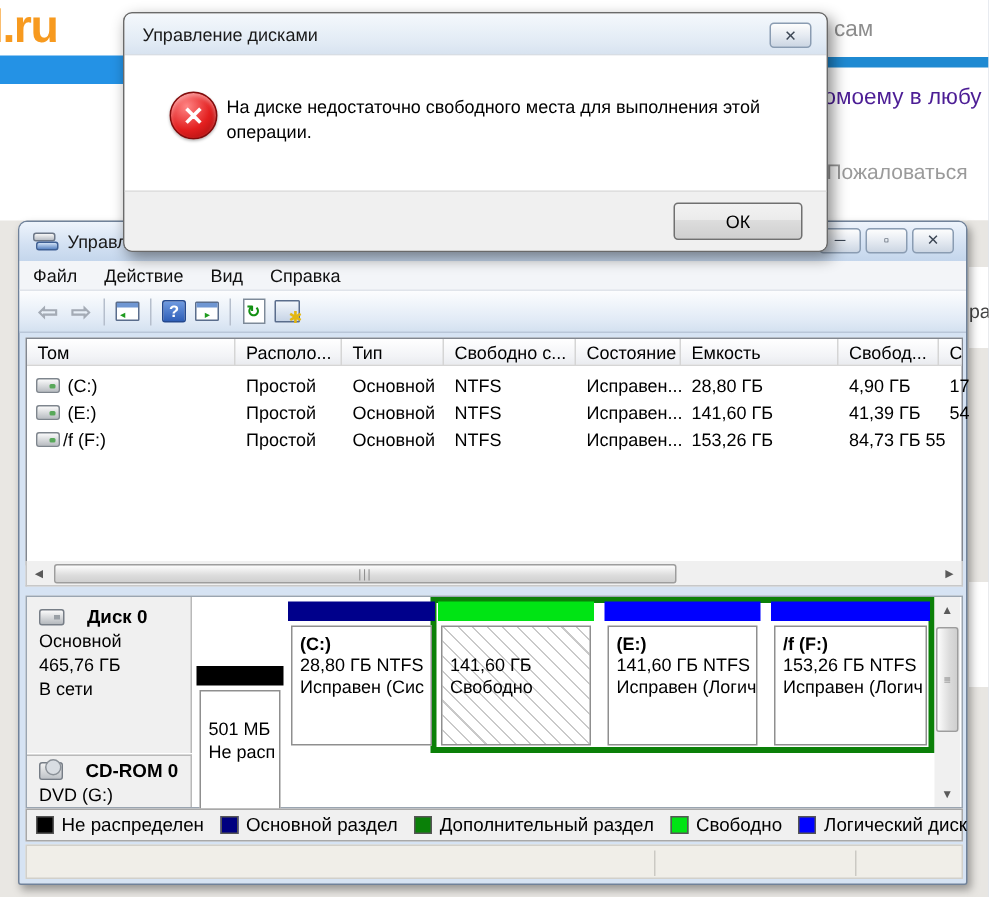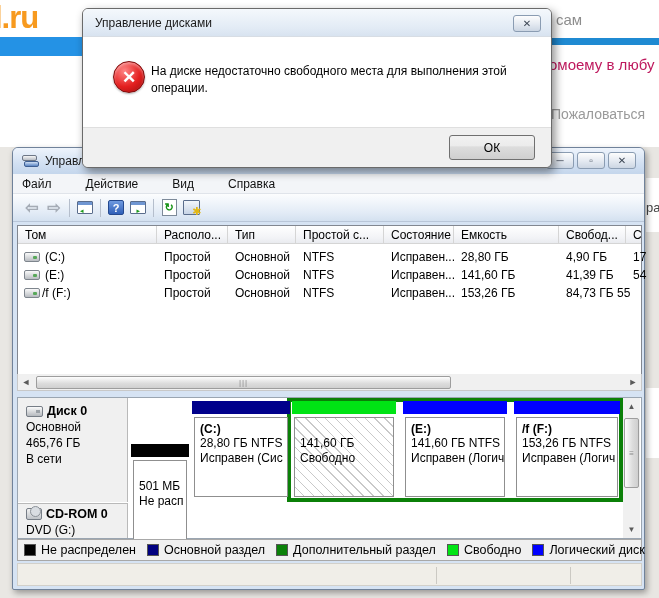--- a/index.html
+++ b/index.html
@@ -7,21 +7,21 @@
   body { font-family:"Liberation Sans", sans-serif; position:relative; overflow:hidden; background:#e9e7e3; }
   .abs { position:absolute; }
 
   
   #bg-page { left:0; top:0; width:659px; height:598px; z-index:0; }
   .bg-white-top { left:0; top:0; width:659px; height:147px; background:#ffffff; }
   .bg-logo { left:-6px; top:0px; font-size:31px; font-weight:bold; color:#f79a1f; letter-spacing:-1px; }
   .bg-blue-left { left:0; top:37px; width:82px; height:19px; background:#2492e5; }
   .bg-blue-right { left:548px; top:38px; width:111px; height:7px; background:#1f8ad2; }
   .bg-txt-sam { left:556px; top:11px; font-size:15px; color:#8d8d8d; }
-  .bg-txt-head { left:549px; top:56px; font-size:15px; color:#be185d; }
+  .bg-txt-head { left:549px; top:56px; font-size:15px; color:#4c1d95; }
   .bg-txt-report { left:551px; top:106px; font-size:14px; color:#9a9a9a; }
   .bg-right-strip { left:645px; top:147px; width:14px; height:451px; background:#e8e6e2; }
   .bg-right-cell1 { left:646px; top:178px; width:13px; height:54px; background:#ffffff; }
   .bg-right-cell2 { left:646px; top:388px; width:13px; height:70px; background:#ffffff; }
   .bg-txt-frag { left:646px; top:200px; font-size:13px; color:#444; }
 
   
   #mmc { left:12px; top:147px; width:633px; height:443px; z-index:10;
          background:#d6e3f3; border:1px solid #70829a; border-radius:6px 6px 2px 2px;
          box-shadow:2px 3px 6px rgba(0,0,0,.35); }
@@ -29,21 +29,21 @@
                   background:linear-gradient(#eef4fc,#d2e0f2 60%,#c4d6ec); display:flex; align-items:center; }
   .mmc-title-icon { width:17px; height:14px; margin:0 6px 0 9px; position:relative; }
   .mmc-title-icon .d1 { position:absolute; left:0; top:1px; width:15px; height:6px; background:linear-gradient(#f6f6f6,#b9bec6); border:1px solid #6d7787; border-radius:2px; }
   .mmc-title-icon .d2 { position:absolute; left:2px; top:7px; width:15px; height:6px; background:linear-gradient(#cfe0f5,#5c86c4); border:1px solid #3e5f93; border-radius:2px; }
   .mmc-title-text { font-size:12px; color:#1a1a1a; }
   .mmc-btns { position:absolute; right:8px; top:4px; display:flex; gap:3px; }
   .wbtn { width:28px; height:17px; border:1px solid #8a9cb2; border-radius:3px;
           background:linear-gradient(#fdfdfd,#e6ebf2 50%,#ccd6e3); font-size:10px; color:#3c4654;
           display:flex; align-items:center; justify-content:center; line-height:1; }
   .mmc-menubar { left:0; top:26px; width:631px; height:20px; background:#f3f5f8; display:flex; align-items:center;
-                 border-bottom:1px solid #e0e4ea;gap:16px; }
+                 border-bottom:1px solid #e0e4ea; }
   .menu-item { font-size:12px; color:#111; padding:2px 9px; }
   .mmc-toolbar { left:0; top:46px; width:631px; height:28px;
                  background:linear-gradient(#fcfdfe,#e2ebf6 70%,#d4e1f0);
                  border-bottom:1px solid #b9c6d8; display:flex; align-items:center; padding-left:8px; }
   .tbtn { width:20px; height:20px; display:flex; align-items:center; justify-content:center; margin:0 1px; }
   .tb-arrow { font-size:16px; font-weight:bold; color:#a4abb5; }
   .tb-sep { width:1px; height:18px; background:#b5becc; margin:0 4px; }
   .tb-win { width:16px; height:13px; border:1px solid #5a6d8c; background:#fff; position:relative; border-radius:1px; }
   .tb-win .bar { position:absolute; left:0; top:0; width:100%; height:3px; background:#6f96d2; }
   .tb-win .tri { position:absolute; top:5px; font-size:7px; color:#1f9b1f; line-height:1; }
@@ -68,21 +68,21 @@
   .hscroll { left:4px; top:226px; width:625px; height:17px; background:#f0f0f0; border:1px solid #c8c8c8; border-top:none; display:flex; align-items:center; }
   .hs-arrow { width:16px; height:15px; font-size:9px; color:#5a5a5a; display:flex; align-items:center; justify-content:center; }
   .hs-thumb { height:13px; width:415px; margin-left:2px; background:linear-gradient(#fdfdfd,#dcdcdc 60%,#d0d0d0);
               border:1px solid #9d9d9d; border-radius:2px; display:flex; align-items:center; justify-content:center;
               font-size:8px; color:#8a8a8a; letter-spacing:1px; }
   .hs-spacer { flex:1; }
 
   
   .graph { left:4px; top:249px; width:625px; height:142px; background:#fff; border:1px solid #9aa5b1; }
   .disk-label { position:absolute; left:0; width:110px; background:#f0f0f0; border-right:1px solid #b9b9b9; padding:6px 0 0 8px; }
-  .dl-row1 { display:flex; align-items:center; gap:4px; font-size:12.5px; font-weight:bold; color:#000; }
+  .dl-row1 { display:flex; align-items:center; gap:15px; font-size:12.5px; font-weight:bold; color:#000; }
   .dl-line { font-size:12px; color:#000; margin-top:2px; }
   .disk-ico { width:17px; height:11px; background:linear-gradient(#fbfbfb,#b5b9be); border:1px solid #767d86; border-radius:2px; position:relative; }
   .disk-ico:after { content:""; position:absolute; right:2px; top:3px; width:4px; height:3px; background:#9aa0a6; }
   .cd-ico { width:16px; height:12px; background:linear-gradient(#f2f2f2,#bfc3c8); border:1px solid #767d86; border-radius:2px; position:relative; }
   .cd-ico:before { content:""; position:absolute; left:3px; top:-3px; width:9px; height:9px; border-radius:50%; background:#d9dde2; border:1px solid #8b9198; }
   .ext-frame { position:absolute; border:4px solid #0b8008; background:transparent; }
   .part { position:absolute; top:3px; height:98px; }
   .pbar { position:absolute; left:0; top:0; width:100%; height:13px; }
   .pbody { position:absolute; left:2px; right:2px; top:16px; bottom:2px; background:#fff; border:1px solid #8f8f8f; padding:4px 0 0 5px; }
   .pbody.hatch { background:repeating-linear-gradient(45deg,#ffffff 0 6px,#c9c9c9 6px 7px); }
@@ -197,21 +197,21 @@
           <span class="spark">✱</span>
         </div>
       </div>
   </div>
 
   <div class="abs vol-panel">
     <div class="vol-header">
       <div class="vh-cell" style="left:0;width:139px;">Том</div>
       <div class="vh-cell" style="left:139px;width:71px;">Располо...</div>
       <div class="vh-cell" style="left:210px;width:68px;">Тип</div>
-      <div class="vh-cell" style="left:278px;width:88px;">Простой с...</div>
+      <div class="vh-cell" style="left:278px;width:88px;">Свободно с...</div>
       <div class="vh-cell" style="left:366px;width:70px;">Состояние</div>
       <div class="vh-cell" style="left:436px;width:105px;">Емкость</div>
       <div class="vh-cell" style="left:541px;width:67px;">Свобод...</div>
       <div class="vh-cell" style="left:608px;width:15px;border-right:none;">Св</div>
     </div>
 
     <div class="vol-row" style="top:23px;">
       <div class="drive-ico"></div>
       <div class="vr-cell" style="left:27px;">(C:)</div>
       <div class="vr-cell" style="left:146px;">Простой</div>

